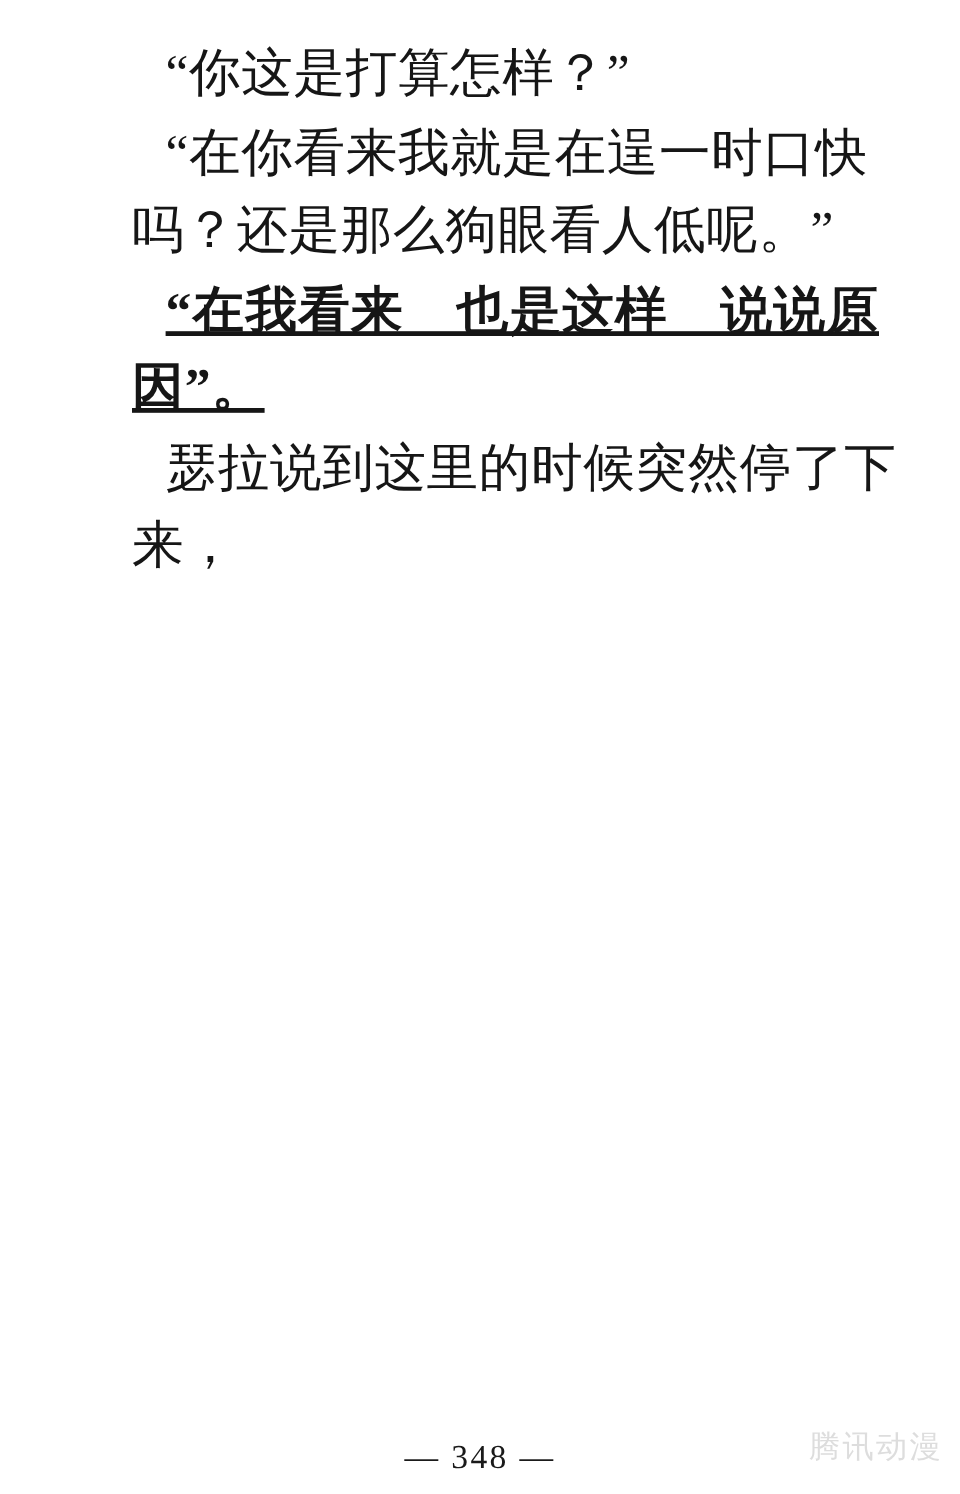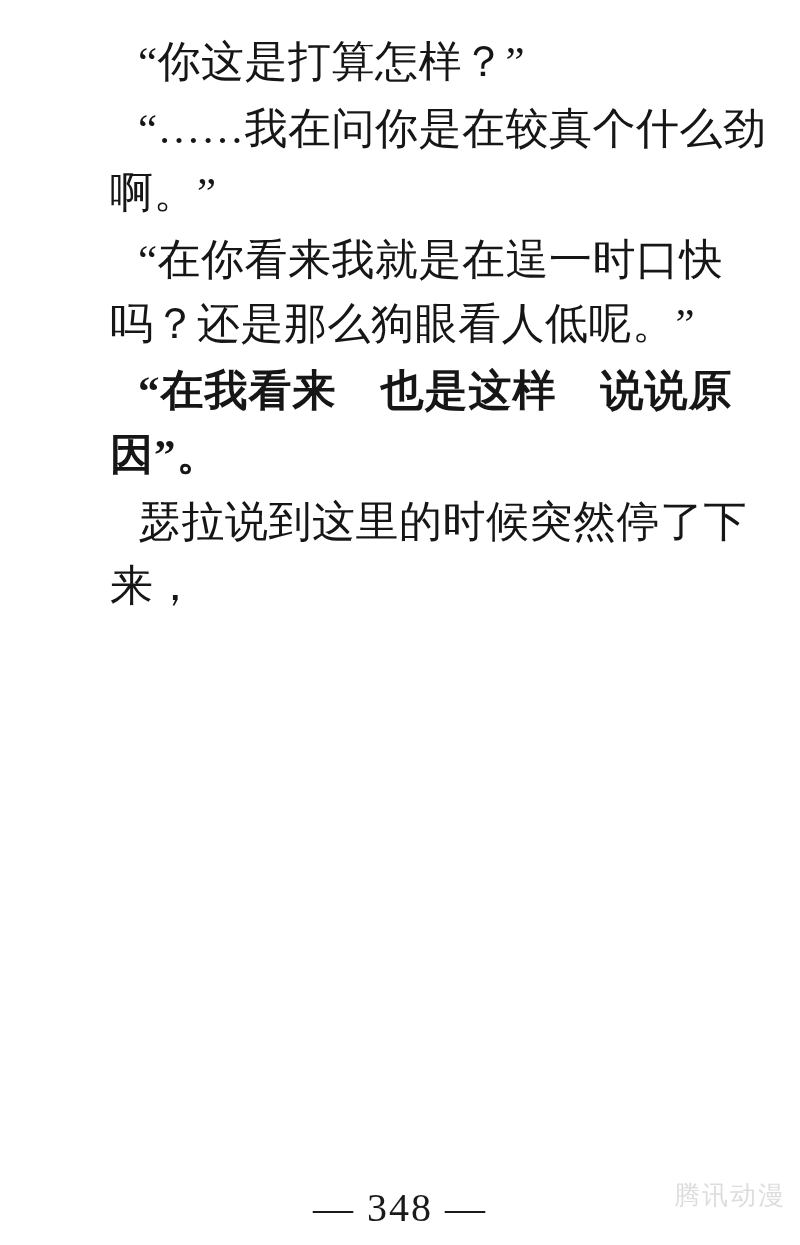--- a/index.html
+++ b/index.html
@@ -31,52 +31,52 @@
   .para {
     margin: 0 0 2px 0;
     text-indent: 0;
   }
   .p-indent {
     text-indent: 28px;
   }
   .bold-line {
     font-weight: bold;
     letter-spacing: 1px;
+    text-decoration: underline;
   }
   .page-number {
     position: absolute;
     left: 0;
     right: 0;
     bottom: 14px;
     text-align: center;
-    font-size: 40px;
+    font-size: 28px;
     color: #1a1a1a;
     font-family: "Liberation Serif", "DejaVu Serif", serif;
     letter-spacing: 2px;
   }
   .watermark {
     position: absolute;
     right: 14px;
-    bottom: 32px;
+    bottom: 22px;
     font-size: 26px;
     color: #d8d8d8;
     font-family: "Liberation Sans", sans-serif;
     letter-spacing: 2px;
     opacity: 0.85;
     user-select: none;
   }
 </style>
 </head>
 <body>
 
 <div class="page">
 
   <div class="text-body">
     <p class="para p-indent">“你这是打算怎样？”</p>
-    <p class="para p-indent">“……我在问你是在较真个什么劲啊。”</p>
     <p class="para p-indent">“在你看来我就是在逞一时口快吗？还是那么狗眼看人低呢。”</p>
     <p class="para p-indent bold-line">“在我看来　也是这样　说说原因”。</p>
     <p class="para p-indent">瑟拉说到这里的时候突然停了下来，</p>
   </div>
 
   <div class="page-number">— 348 —</div>
   <div class="watermark">腾讯动漫</div>
 </div>
 
 </body></html>

